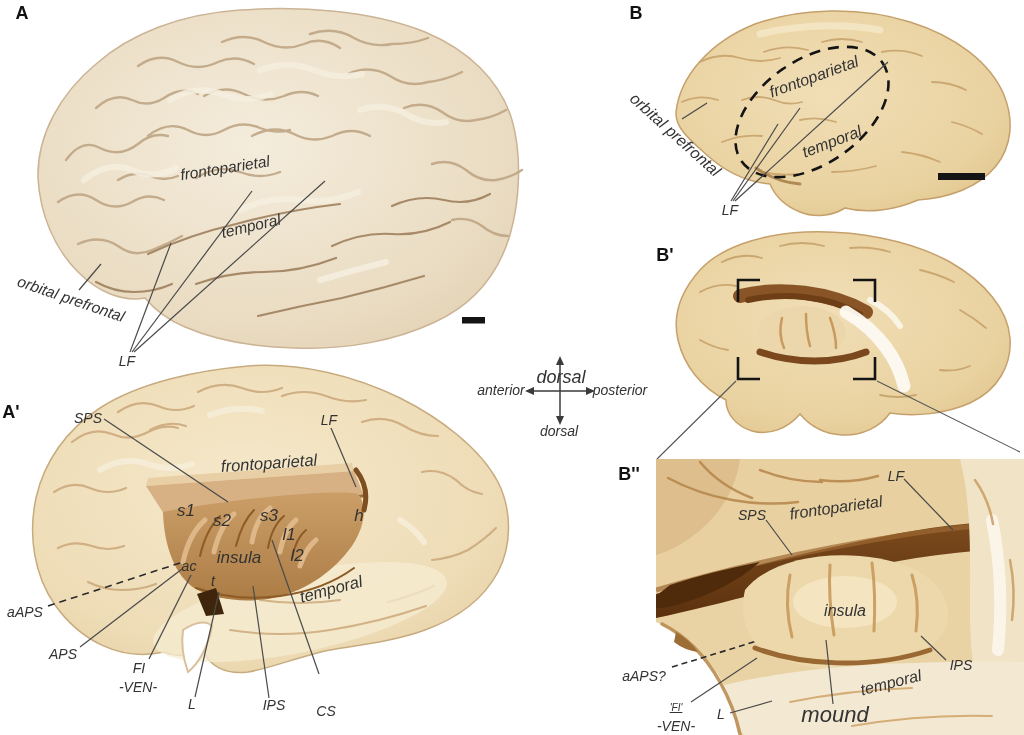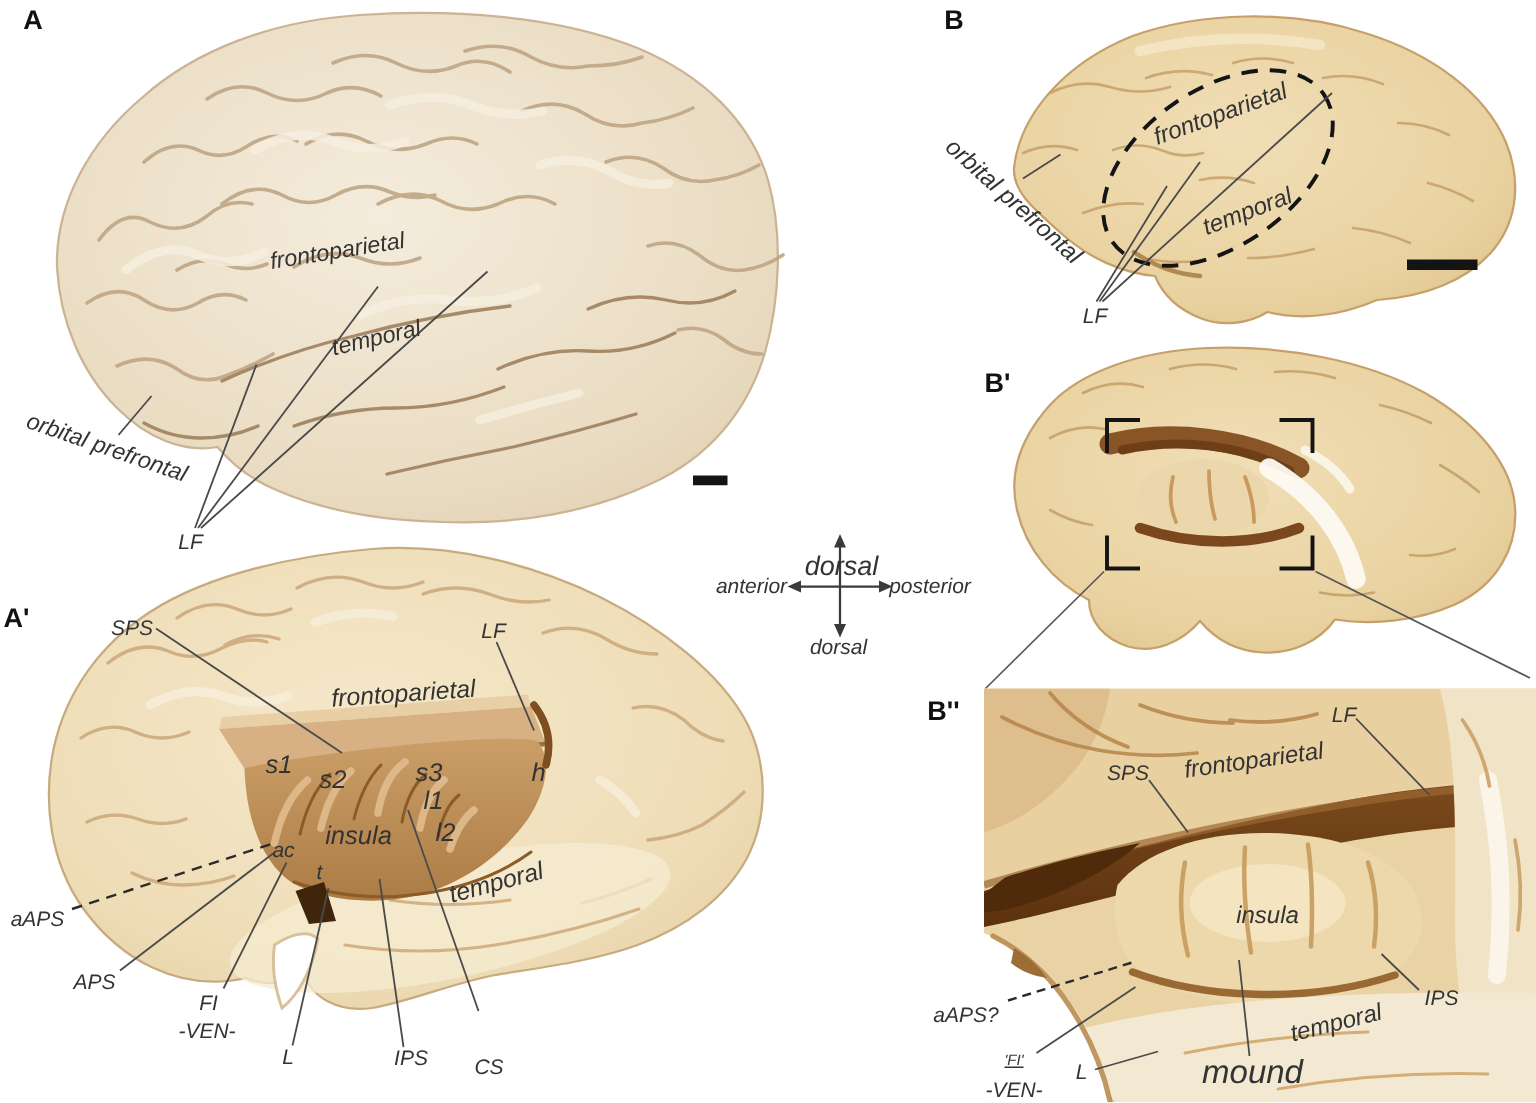--- a/index.html
+++ b/index.html
@@ -307,21 +307,21 @@
 <span class="lbl" style="left:225px; top:168px; font-size:15.5px; transform:translate(-50%,-50%) rotate(-9deg);">frontoparietal</span>
 <span class="lbl" style="left:251px; top:226px; font-size:15.5px; transform:translate(-50%,-50%) rotate(-13deg);">temporal</span>
 <span class="lbl" style="left:71px; top:299px; font-size:15.5px; transform:translate(-50%,-50%) rotate(19deg);">orbital prefrontal</span>
 <span class="lbl" style="left:127px; top:361px; font-size:14px;">LF</span>
 
 <span class="lbl" style="left:88px; top:418px; font-size:14px;">SPS</span>
 <span class="lbl" style="left:329px; top:420px; font-size:14px;">LF</span>
 <span class="lbl" style="left:269px; top:463px; font-size:16.5px; transform:translate(-50%,-50%) rotate(-4deg);">frontoparietal</span>
 <span class="lbl" style="left:186px; top:510px; font-size:17px;font-style:italic;">s1</span>
 <span class="lbl" style="left:222px; top:520px; font-size:17px;">s2</span>
-<span class="lbl" style="left:269px; top:515px; font-size:17px;margin-left:17px;">s3</span>
+<span class="lbl" style="left:269px; top:515px; font-size:17px;">s3</span>
 <span class="lbl" style="left:289px; top:534px; font-size:17px;">l1</span>
 <span class="lbl" style="left:297px; top:555px; font-size:17px;">l2</span>
 <span class="lbl" style="left:359px; top:515px; font-size:17px;">h</span>
 <span class="lbl" style="left:239px; top:557px; font-size:17px;">insula</span>
 <span class="lbl" style="left:189px; top:566px; font-size:14px;">ac</span>
 <span class="lbl" style="left:213px; top:581px; font-size:14px;">t</span>
 <span class="lbl" style="left:331px; top:589px; font-size:16.5px; transform:translate(-50%,-50%) rotate(-15deg);">temporal</span>
 <span class="lbl" style="left:25px; top:612px; font-size:14px;">aAPS</span>
 <span class="lbl" style="left:63px; top:654px; font-size:14px;">APS</span>
 <span class="lbl" style="left:139px; top:668px; font-size:14px;">FI</span>

